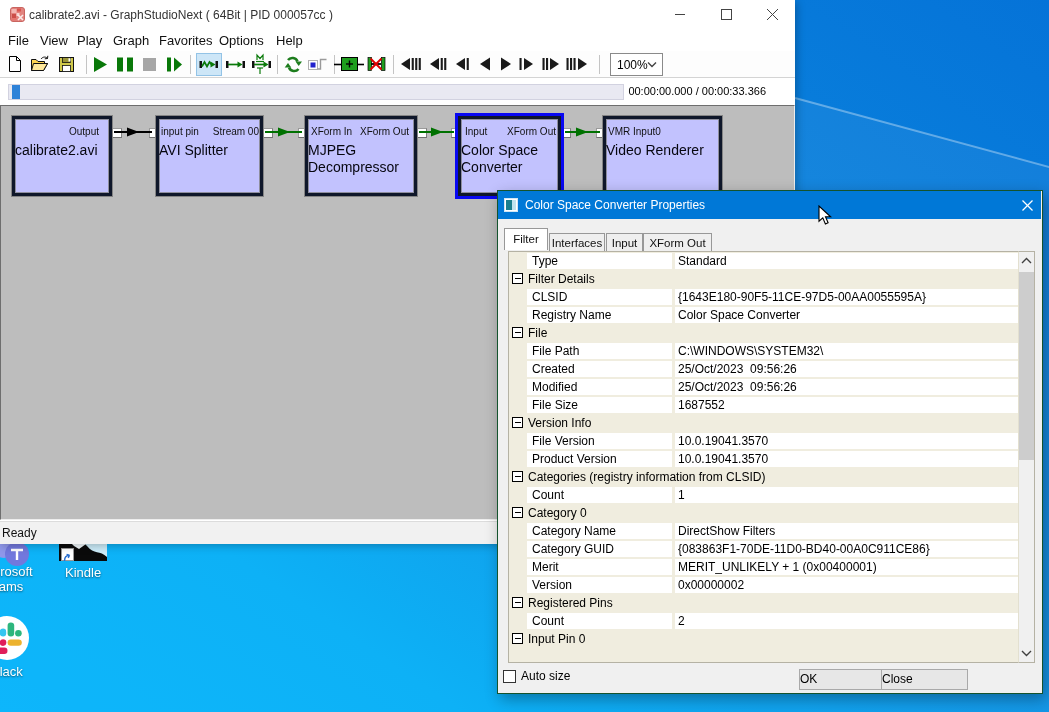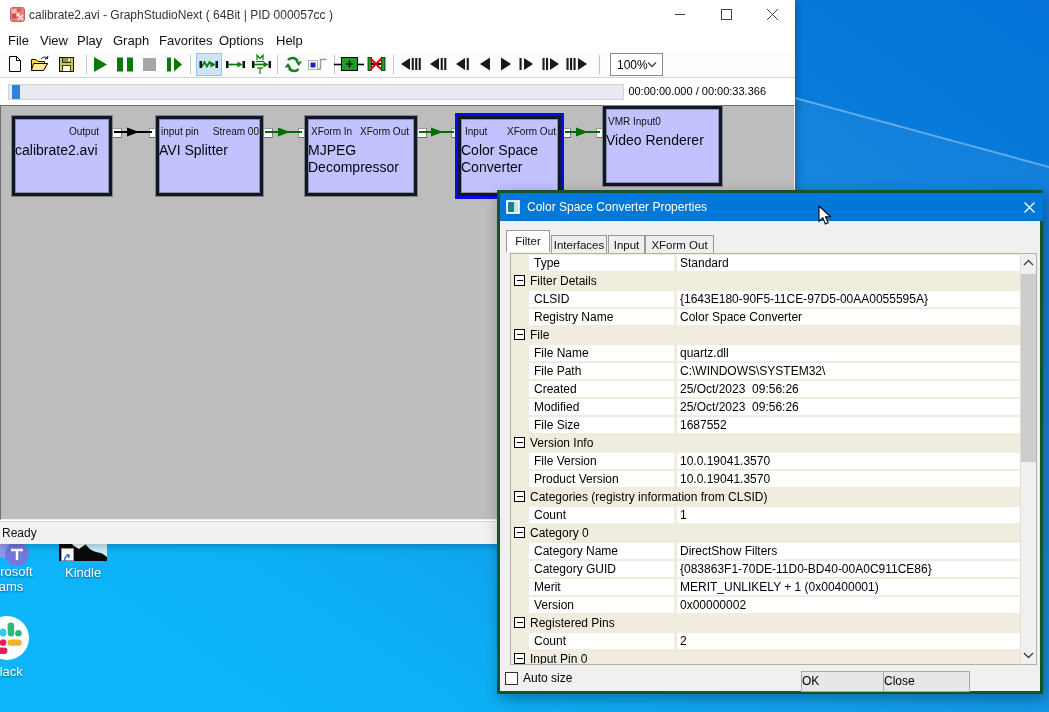--- a/index.html
+++ b/index.html
@@ -38,21 +38,21 @@
 .fbox { position:absolute; background:#c2c2fe; border:3px solid #0f172a; outline:1px solid #848484; box-shadow: inset 0 0 0 1px #8f8f9e; padding-left: 39px; }
 .fbox.sel { outline:3px solid #0808f2; }
 .fname { position:absolute; left:0; width:100%; font-size:14px; color:#06060f; line-height:17px; }
 .pinlab { position:absolute; font-size:10px; color:#111; white-space:nowrap; }
 .pin { position:absolute; width:10px; height:10px; background:#fff; border:1px solid #9a9a9a; border-bottom-color:#6f6f6f; border-right-color:#7f7f7f; }
 #statusbar { position:absolute; left:0; top:521px; width:795px; height:23px; background:#f1f1f1; border-top:1px solid #dcdcdc; }
 #statusbar span { position:absolute; left:2px; top:4px; font-size:12px; color:#111; }
 
 
 #dialog { position:absolute; left:497px; top:190px; width:546px; height:504px; background:#f0f0f0;
-  border:3px solid #14532d; box-shadow: 3px 5px 14px rgba(0,0,0,0.32); }
+  border:1px solid #14532d; box-shadow: 3px 5px 14px rgba(0,0,0,0.32); }
 #dtitle { position:absolute; left:0; top:0; width:543px; height:28px; background:#0078d7; }
 #dtitle .txt { position:absolute; left:27px; top:7px; color:#fff; font-size:12px; }
 .tab { position:absolute; font-size:11.5px; color:#111; text-align:center; background:#efefef;
   border:1px solid #989898; border-bottom:none; line-height:19px; }
 .tab.on { background:#fff; line-height:21px; }
 #grid { position:absolute; left:10px; top:60px; width:510px; height:412px; background:#f0eddf; overflow:hidden; border:1px solid #b5b2a4; border-right:none;}
 .grow { position:relative; width:100%; height:18px; }
 .grow .mbox { position:absolute; left:3px; top:3px; width:11px; height:11px; background:#fff; border:1px solid #000; }
 .grow .mbox::after { content:""; position:absolute; left:1.5px; top:4px; width:6px; height:1px; background:#000; }
 .grow .hl { position:absolute; left:19px; top:2px; font-size:12px; color:#000; white-space:nowrap; }
@@ -269,21 +269,21 @@
     <div class="fbox" style="left:304px;top:10px;width:112px;height:80px">
       <span class="pinlab" style="left:3px;top:7px">XForm In</span>
       <span class="pinlab" style="right:5px;top:7px">XForm Out</span>
       <div class="fname" style="top:23px">MJPEG<br>Decompressor</div>
     </div>
     <div class="fbox sel" style="left:457px;top:10px;width:103px;height:80px">
       <span class="pinlab" style="left:4px;top:7px">Input</span>
       <span class="pinlab" style="right:2px;top:7px">XForm Out</span>
       <div class="fname" style="top:23px">Color Space<br>Converter</div>
     </div>
-    <div class="fbox" style="left:602px;top:0;width:119px;height:80px">
+    <div class="fbox" style="left:602px;top:10px;width:119px;height:80px">
       <span class="pinlab" style="left:2px;top:7px">VMR Input0</span>
       <div class="fname" style="top:23px">Video Renderer</div>
     </div>
 
     <svg width="793" height="413" style="position:absolute;left:0;top:0;pointer-events:none">
       <line x1="113" y1="26" x2="151" y2="26" stroke="#000" stroke-width="2"></line>
       <polygon points="126,21.5 126,30.5 138,26" fill="#000"></polygon>
       <line x1="264" y1="26" x2="301" y2="26" stroke="#007100" stroke-width="2"></line>
       <polygon points="277,21.5 277,30.5 289,26" fill="#007100"></polygon>
       <line x1="418" y1="26" x2="453" y2="26" stroke="#007100" stroke-width="2"></line>
@@ -339,28 +339,20 @@
           <div class="nc">
             <span>Registry Name</span>
           </div>
           <div class="vc">
             <span>Color Space Converter</span>
           </div>
         </div>
     <div class="grow">
           <div class="mbox"></div>
           <span class="hl">File</span>
-        </div>
-    <div class="grow">
-          <div class="nc">
-            <span>File Name</span>
-          </div>
-          <div class="vc">
-            <span>quartz.dll</span>
-          </div>
         </div>
     <div class="grow">
           <div class="nc">
             <span>File Path</span>
           </div>
           <div class="vc">
             <span>C:\WINDOWS\SYSTEM32\</span>
           </div>
         </div>
     <div class="grow">

